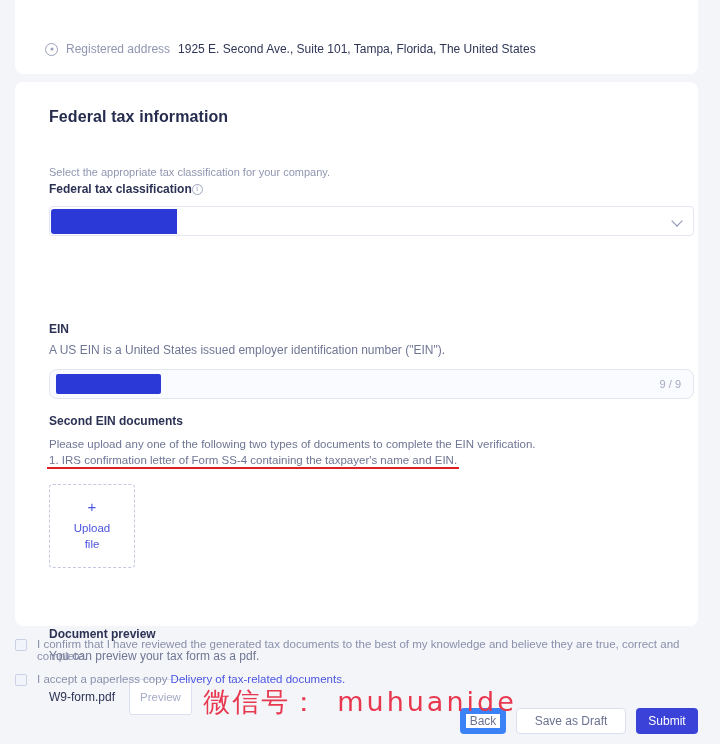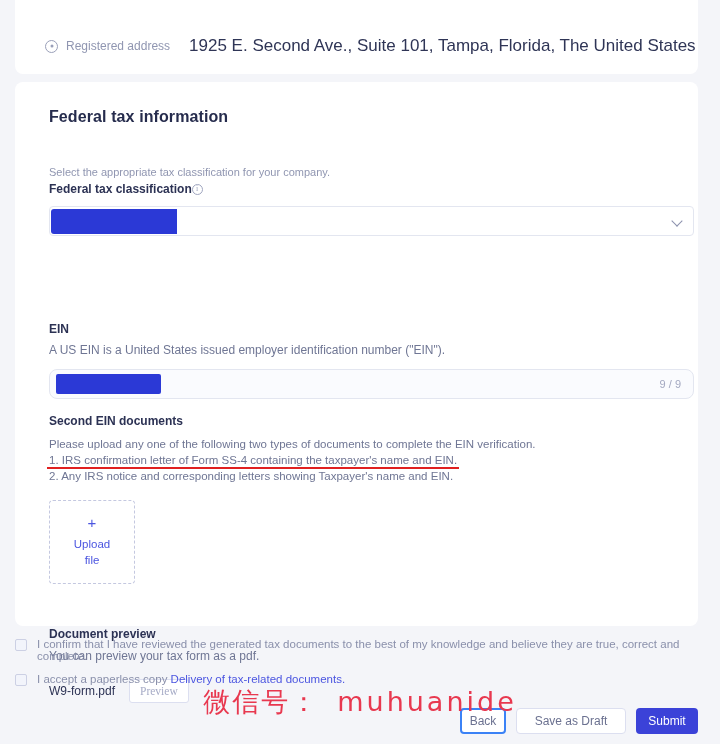--- a/index.html
+++ b/index.html
@@ -50,21 +50,21 @@
   .pin-icon::after {
     content: "";
     position: absolute;
     left: 50%; top: 50%;
     width: 3px; height: 3px;
     background: #9aa0b9;
     border-radius: 50%;
     transform: translate(-50%, -50%);
   }
   .addr-label { color: #9096b1; font-size: 12px; }
-  .addr-value { color: #2f3556; font-size: 17px; margin-left: 11px; }
+  .addr-value { color: #2f3556; font-size: 12px; }
 
   
   .card-main {
     position: absolute;
     left: 15px;
     top: 82px;
     width: 683px;
     height: 544px;
     background: #ffffff;
     border-radius: 8px;
@@ -214,30 +214,30 @@
   .blk-prev { position: absolute; left: 34px; top: 545px; width: 645px; }
   .prev-help { margin-top: 8px; display: block; }
   .prev-row {
     margin-top: 16px;
     display: flex;
     align-items: center;
     gap: 14px;
   }
   .file-name { font-size: 12px; color: #2c3254; }
   .btn-preview {
-    height: 24px;
+    height: 36px;
     padding: 0 10px;
     border: 1px solid #dcdff0;
     border-radius: 3px;
     background: #fff;
     color: #a6abc6;
     font-size: 11.5px;
     display: flex;
     align-items: center;
-    font-family: Liberation Serif, serif;
+    font-family: Liberation Sans, sans-serif;
   }
 
   
   .consents {
     position: absolute;
     left: 15px;
     top: 638px;
     width: 683px;
   }
   .consent-row {
@@ -270,21 +270,21 @@
     height: 26px;
     border-radius: 4px;
     font-size: 12px;
     display: flex;
     align-items: center;
     justify-content: center;
     font-family: "Liberation Sans", sans-serif;
   }
   .btn-back {
     width: 46px;
-    border: 2px solid #3b82f6;
+    border: 6px solid #3b82f6;
     background: #fff;
     color: #6b7190;
   }
   .btn-draft {
     width: 110px;
     border: 1px solid #dcdff0;
     background: #fff;
     color: #6b7190;
   }
   .btn-submit {
@@ -345,21 +345,20 @@
         <div class="redact"></div>
         <span class="counter">9 / 9</span>
       </div>
     </div>
 
     <div class="blk-upload">
       <span class="field-label">Second EIN documents</span>
       <div class="up-lines">
         <div class="up-line">Please upload any one of the following two types of documents to complete the EIN verification.</div>
         <div class="up-line"><span class="strike-wrap">1. IRS confirmation letter of Form SS-4 containing the taxpayer's name and EIN.</span></div>
-        <div class="up-line">2. Any IRS notice and corresponding letters showing Taxpayer's name and EIN.</div>
       </div>
       <div class="drop-zone">
         <span class="plus">+</span>
         <span class="dz-l1">Upload</span>
         <span class="dz-l2">file</span>
       </div>
     </div>
 
     <div class="blk-prev">
       <span class="field-label">Document preview</span>

